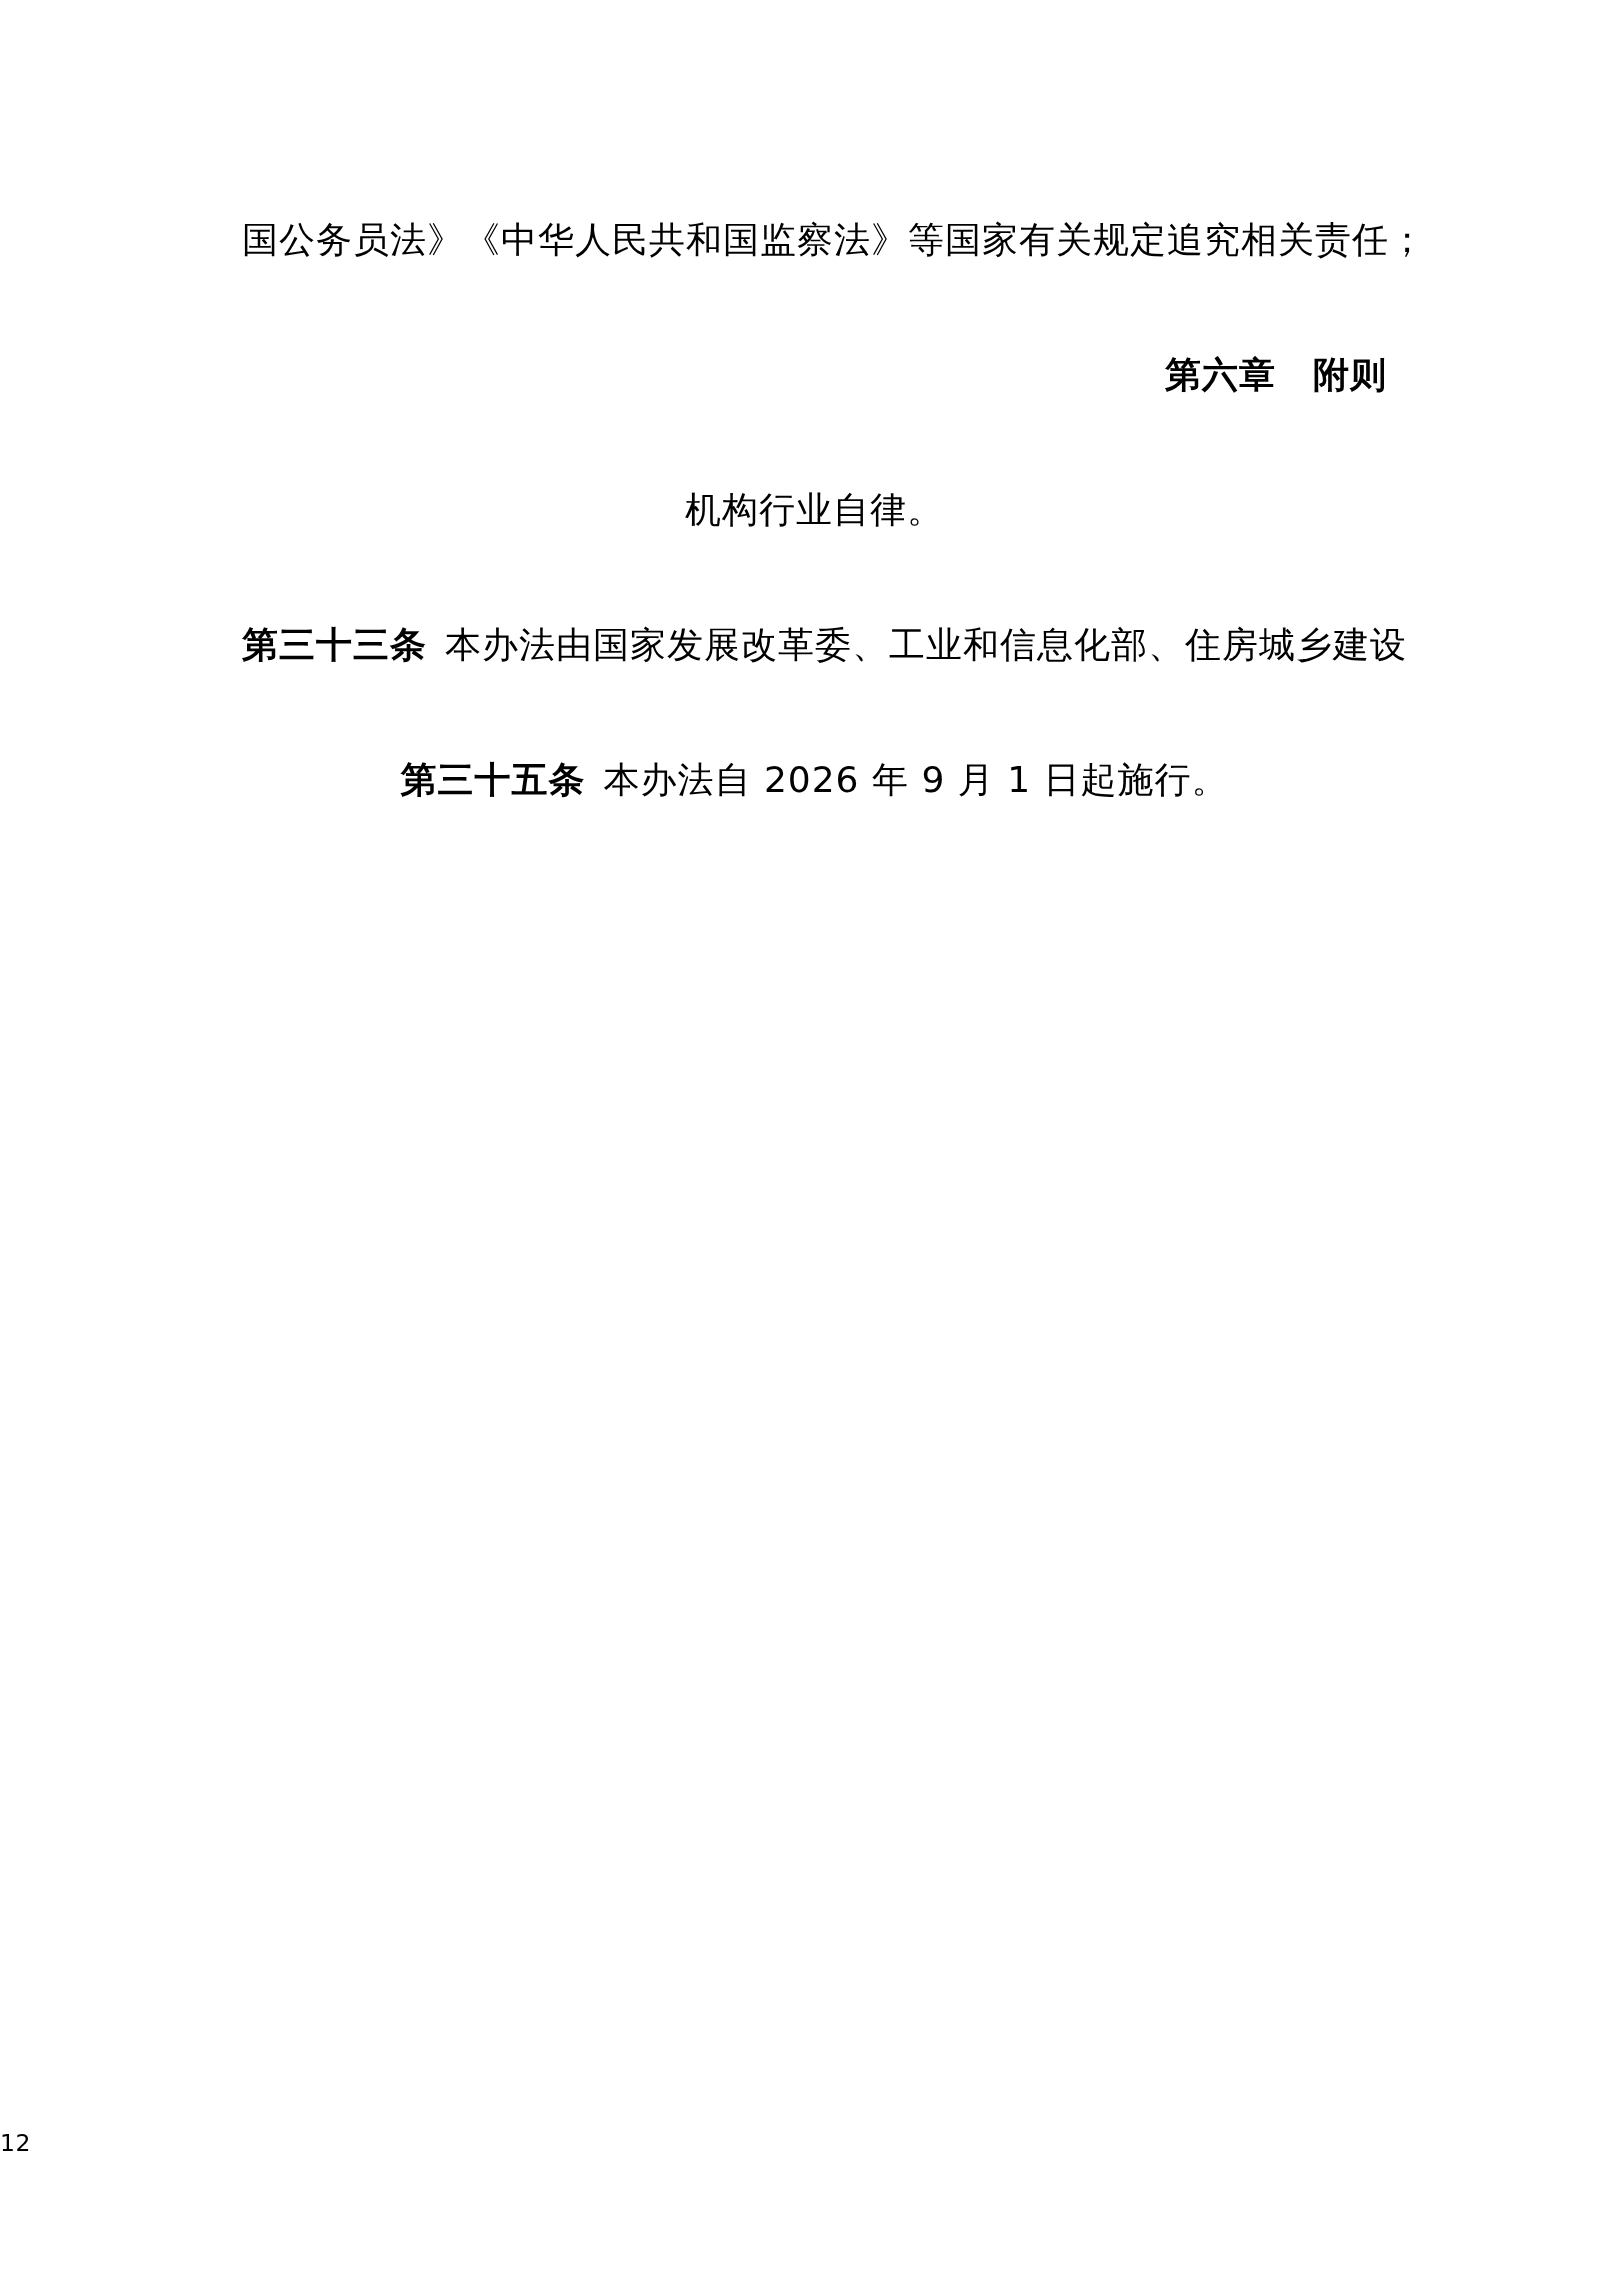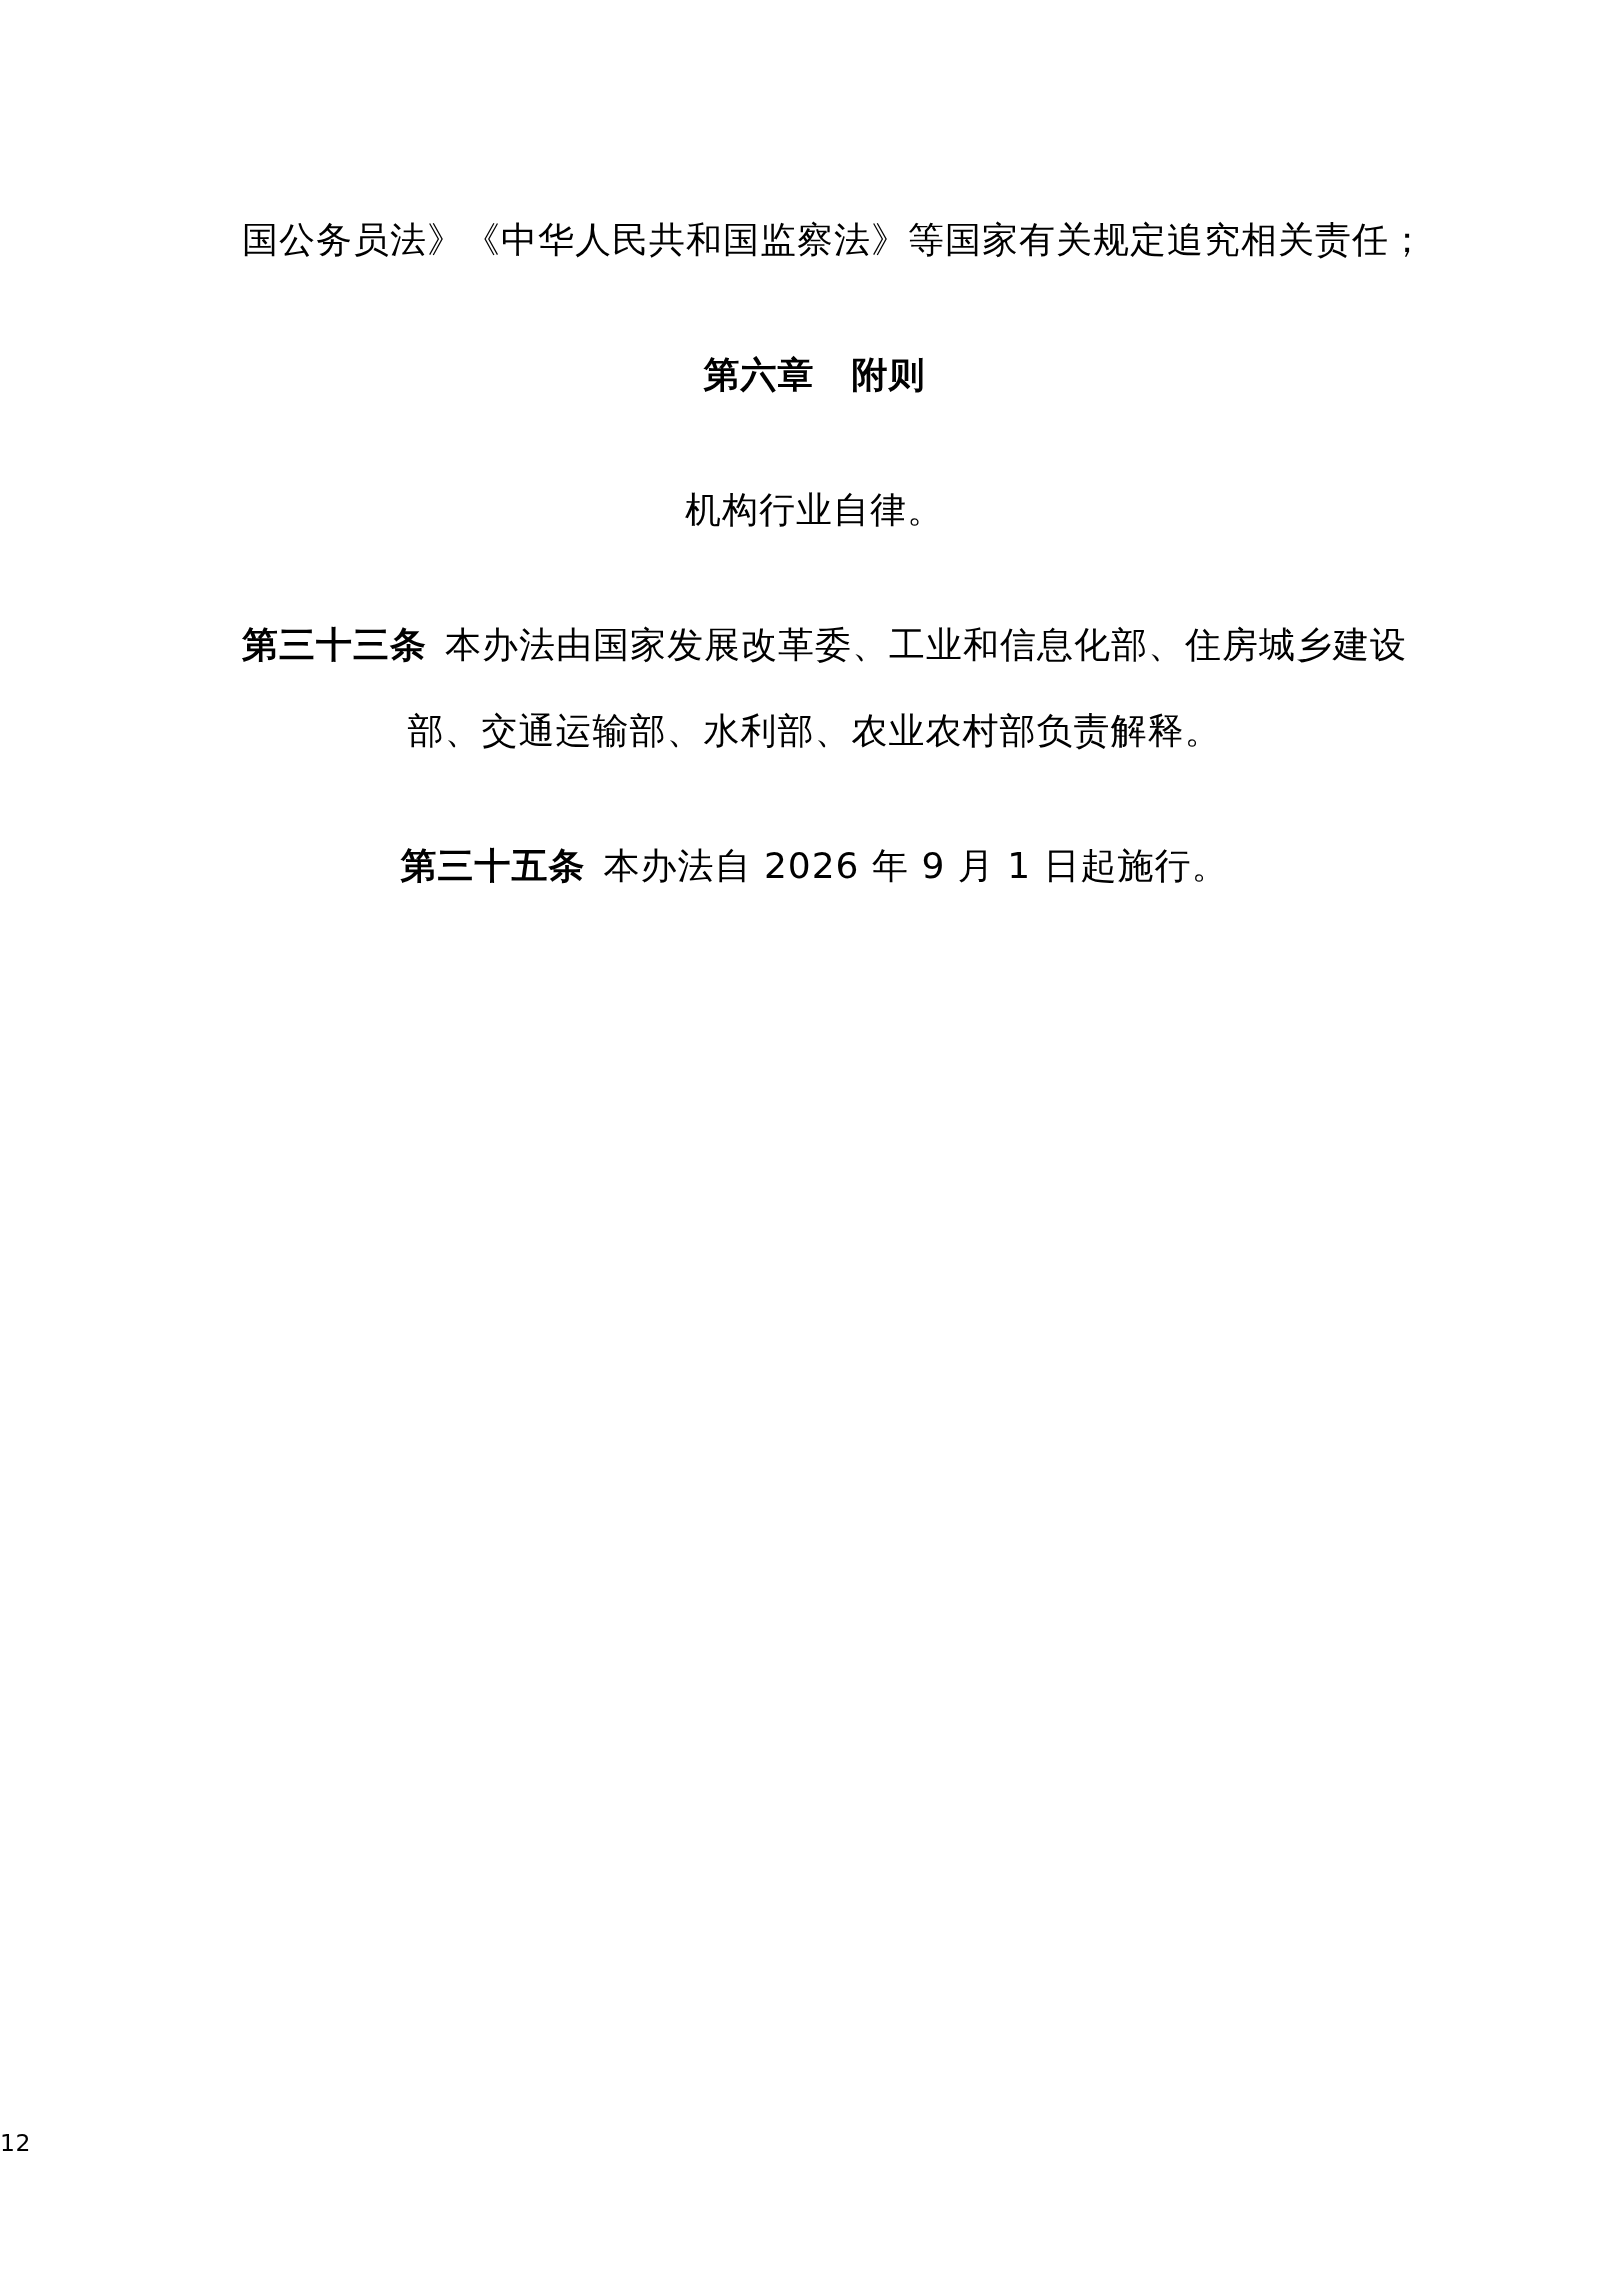--- a/index.html
+++ b/index.html
@@ -34,21 +34,21 @@
   .line {
     display: block;
     white-space: nowrap;
     font-size: 36px;
     line-height: 86px;
     letter-spacing: 1px;
   }
   .heading {
     margin: 0 0 49px 0;
     padding: 0;
-    text-align: center;
+    text-align: right;
     font-size: 36px;
     font-weight: 700;
     line-height: 86px;
     letter-spacing: 1px;
     white-space: nowrap;
   }
   .num {
     font-weight: 700;
     margin-right: 0.5em;
   }
@@ -74,21 +74,20 @@
     </p>
 
     <h2 class="heading">第六章　附则</h2>
 
     <p class="para">
       <span class="line">机构行业自律。</span>
     </p>
 
     <p class="para">
       <span class="line"><b class="num">第三十三条</b><span>本办法由国家发展改革委、工业和信息化部、住房城乡建设</span></span>
-      <span class="line">部、交通运输部、水利部、农业农村部负责解释。</span>
     </p>
 
 
     <p class="para">
       <span class="line"><b class="num">第三十五条</b><span>本办法自 2026 年 9 月 1 日起施行。</span></span>
     </p>
 
   </div>
 
   <div class="footer">

